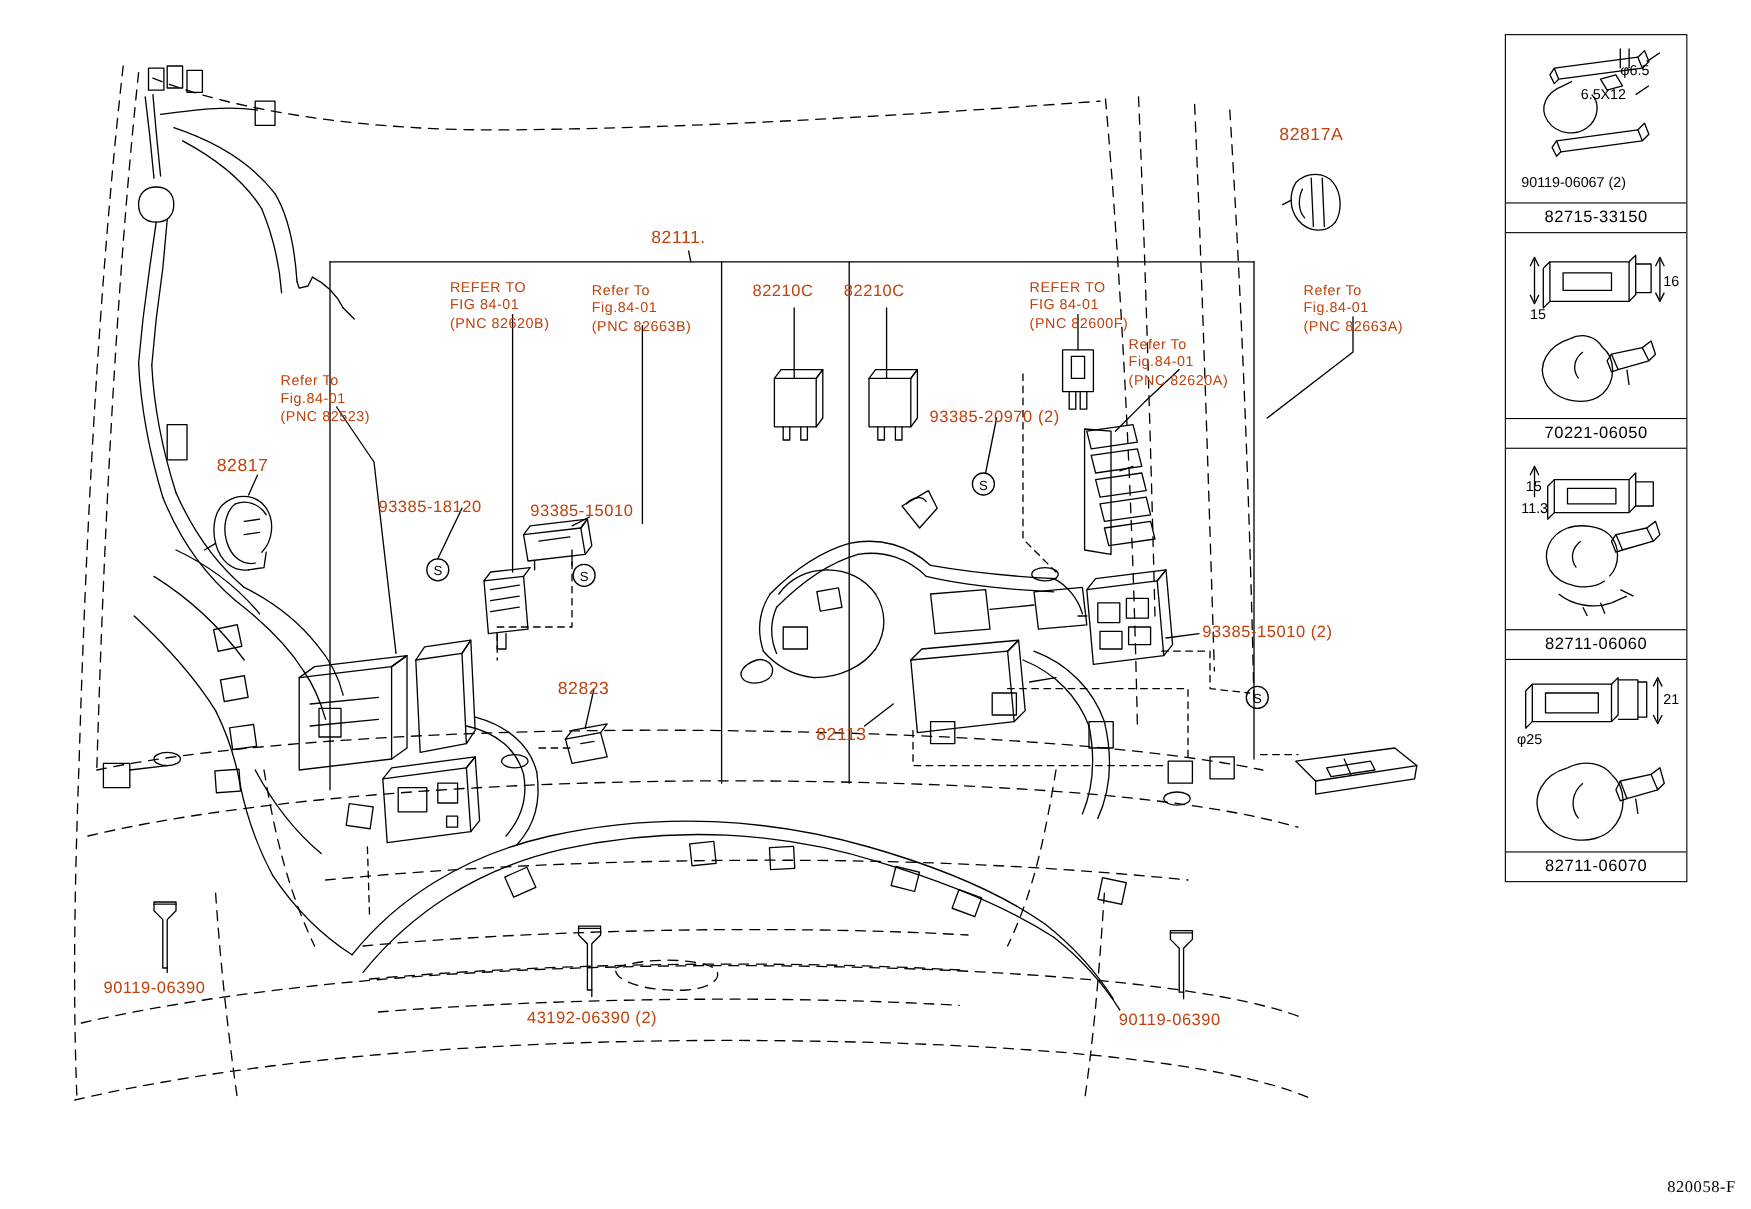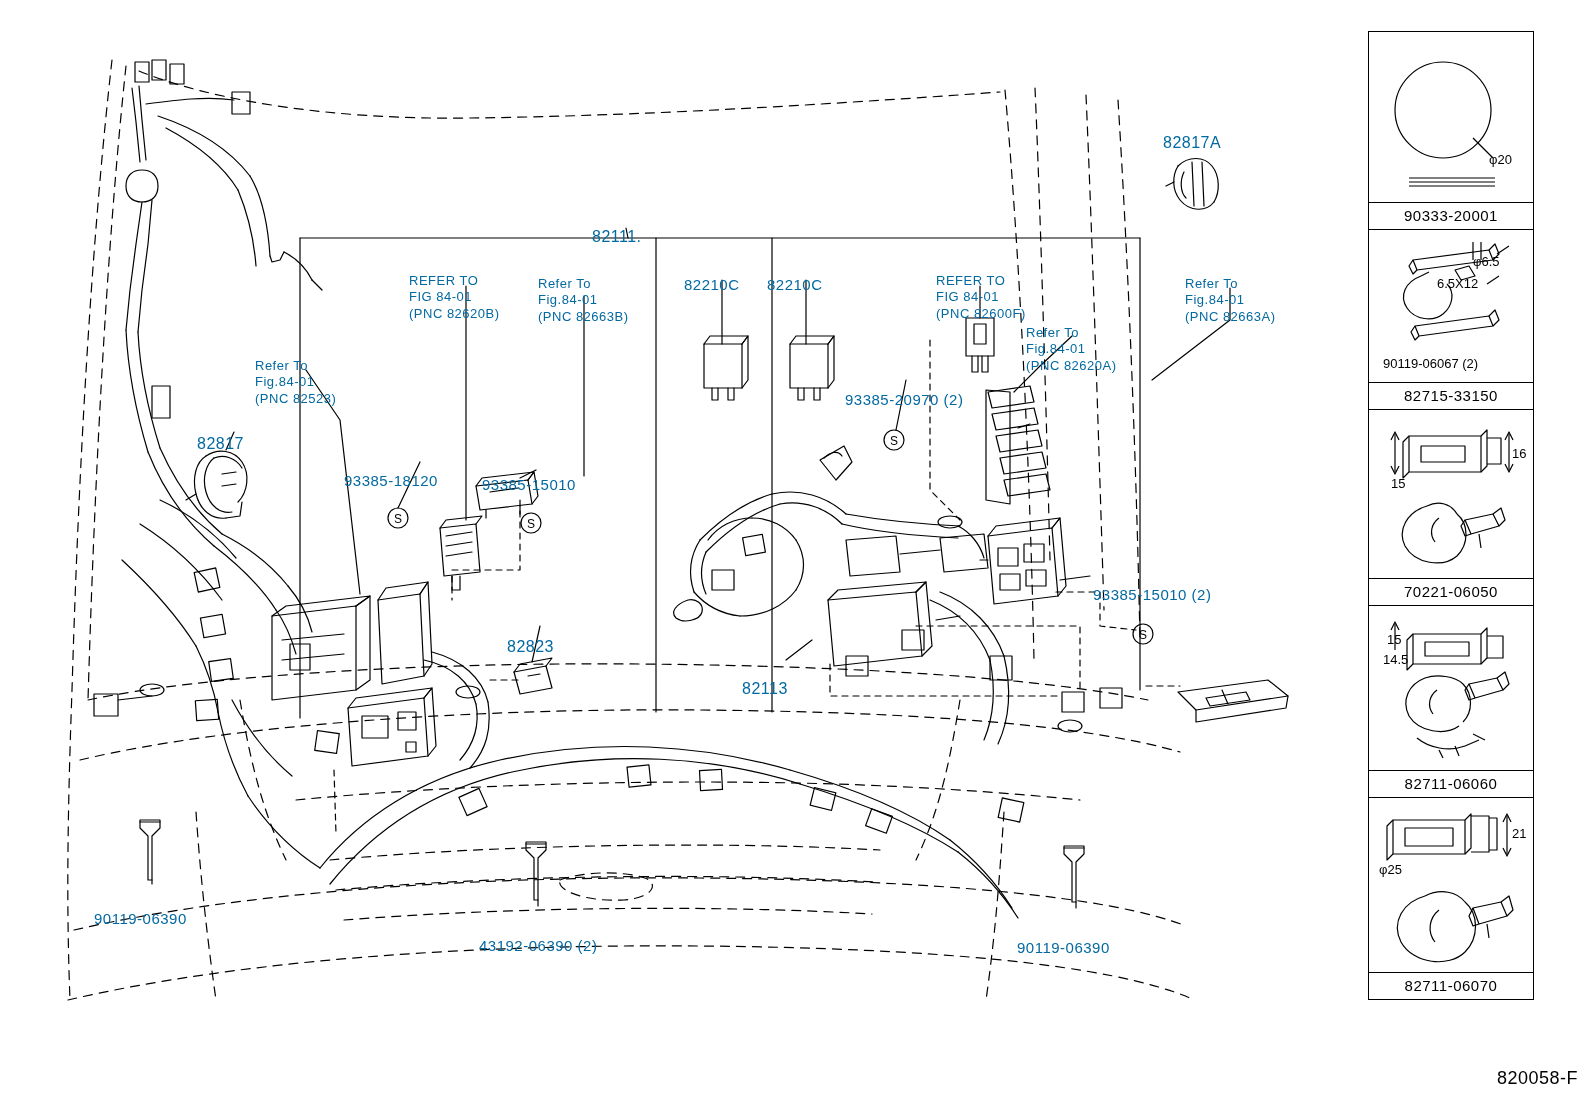--- a/index.html
+++ b/index.html
@@ -25,23 +25,22 @@
     top: 0;
     width: 1592px;
     height: 1099px;
   }
   .lbl {
     position: absolute;
     font-family: "Liberation Sans", sans-serif;
     font-size: 15px;
     letter-spacing: 0.5px;
     white-space: pre;
-    color: #0369a1;
+    color: #c2410c;
     line-height: 1.25;
-    margin-top: 20px;
   }
   .lbl.small {
     font-size: 13px;
   }
   .lbl.big {
     font-size: 16px;
   }
   
   .parts-panel {
     position: absolute;
@@ -76,22 +75,23 @@
   }
   .dim {
     position: absolute;
     font-size: 13px;
     white-space: pre;
   }
   .footer-code {
     position: absolute;
     right: 14px;
     bottom: 10px;
-    font-size: 18px;
+    font-size: 15px;
     letter-spacing: 0.5px;
+    font-family: Liberation Serif, serif;
   }
 </style>
 </head>
 <body>
 
 <div id="root">
 
   <svg class="diagram" viewBox="0 0 1592 1099">
     <g fill="none" stroke="#000" stroke-width="1.2" stroke-linecap="round" stroke-linejoin="round">
 
@@ -405,33 +405,20 @@
   <div class="lbl" style="left:482px; top:456px;">93385-15010</div>
   <div class="lbl" style="left:1093px; top:566px;">93385-15010 (2)</div>
   <div class="lbl big" style="left:507px; top:617px;">82823</div>
   <div class="lbl big" style="left:742px; top:659px;">82113</div>
   <div class="lbl" style="left:94px; top:890px;">90119-06390</div>
   <div class="lbl" style="left:479px; top:917px;">43192-06390 (2)</div>
   <div class="lbl" style="left:1017px; top:919px;">90119-06390</div>
 
   <div class="parts-panel">
 
-    <div class="part-cell">
-      <div class="part-art" style="height:170px;">
-        <svg viewBox="0 0 164 170" width="164" height="170">
-          <g fill="none" stroke="#000" stroke-width="1.2">
-            <circle cx="74" cy="78" r="48"></circle>
-            <path d="M104 106 L124 126"></path>
-            <path d="M40 150 L126 150 M40 146 L126 146 M40 154 L126 154"></path>
-          </g>
-        </svg>
-        <div class="dim" style="left:120px; top:120px;">φ20</div>
-      </div>
-      <div class="part-code">90333-20001</div>
-    </div>
 
     <div class="part-cell">
         <div class="part-art" style="height:152px;">
         <svg viewBox="0 0 164 152" width="164" height="152">
           <g fill="none" stroke="#000" stroke-width="1.2" stroke-linejoin="round">
             <path d="M44 30 L120 20 L124 30 L48 40 Z"></path>
             <path d="M44 30 L40 36 L44 44 L48 40"></path>
             <path d="M120 20 L126 14 L130 24 L124 30"></path>
             <path d="M104 12 L104 30 M112 12 L112 30"></path>
             <path d="M52 46 C 36 52, 30 66, 38 78 C 46 90, 64 92, 74 84"></path>
@@ -503,21 +490,21 @@
             <path d="M100 78 L96 84 L100 94 L106 92"></path>
             <path d="M128 72 L136 66 L140 78 L134 84"></path>
             <path d="M48 132 C 60 142, 80 146, 96 140"></path>
             <path d="M96 140 L110 134"></path>
             <path d="M70 144 L74 152"></path>
             <path d="M86 140 L90 150"></path>
             <path d="M104 128 L116 134"></path>
           </g>
         </svg>
         <div class="dim" style="left:18px; top:26px;">15</div>
-        <div class="dim" style="left:14px; top:46px;">14.5</div>
+        <div class="dim" style="left:14px; top:46px;">11.3</div>
       </div>
       <div class="part-code">82711-06060</div>
     </div>
 
     <div class="part-cell">
       <div class="part-art" style="height:174px;">
         <svg viewBox="0 0 164 174" width="164" height="174">
           <g fill="none" stroke="#000" stroke-width="1.2" stroke-linejoin="round">
             <path d="M24 22 L96 22 L96 56 L24 56 Z"></path>
             <path d="M24 22 L18 28 L18 62 L24 56"></path>

